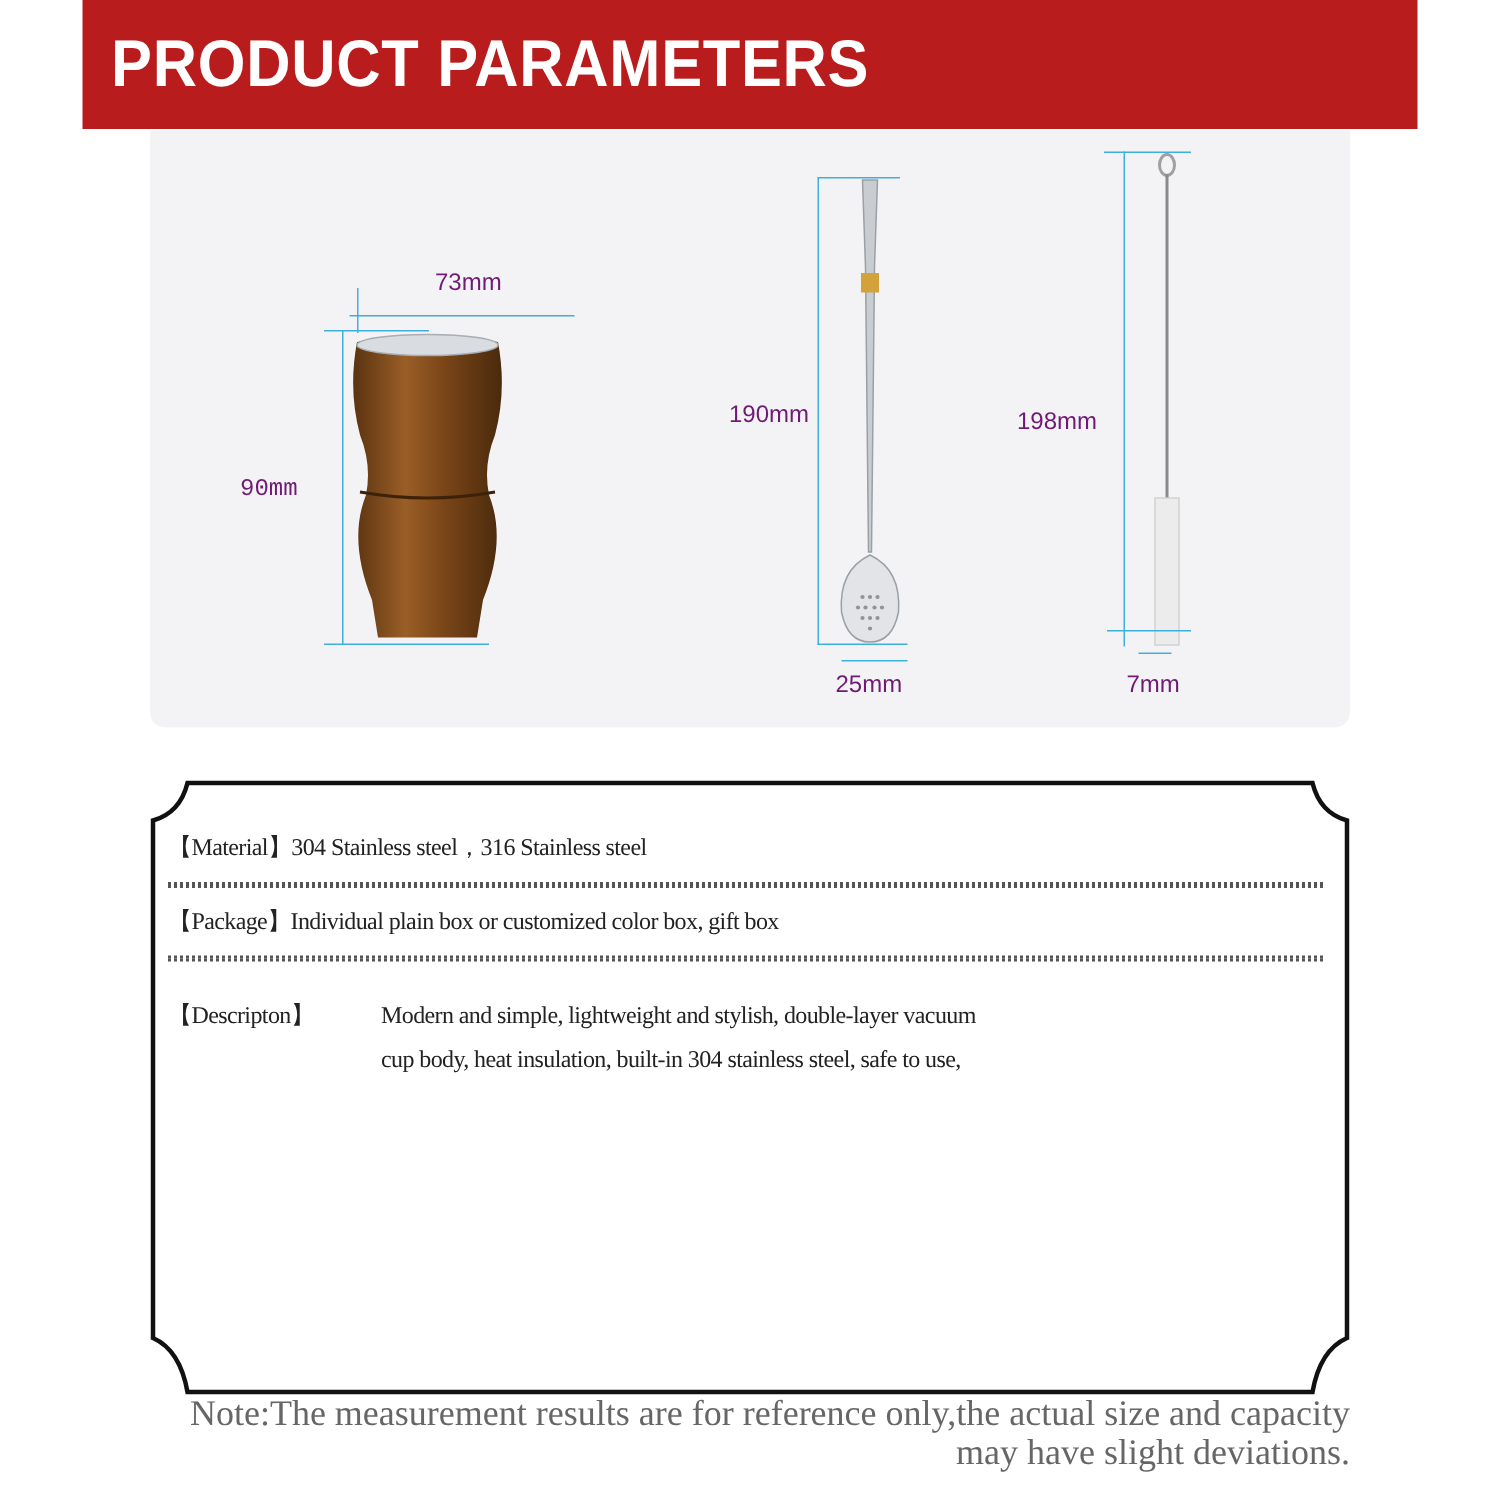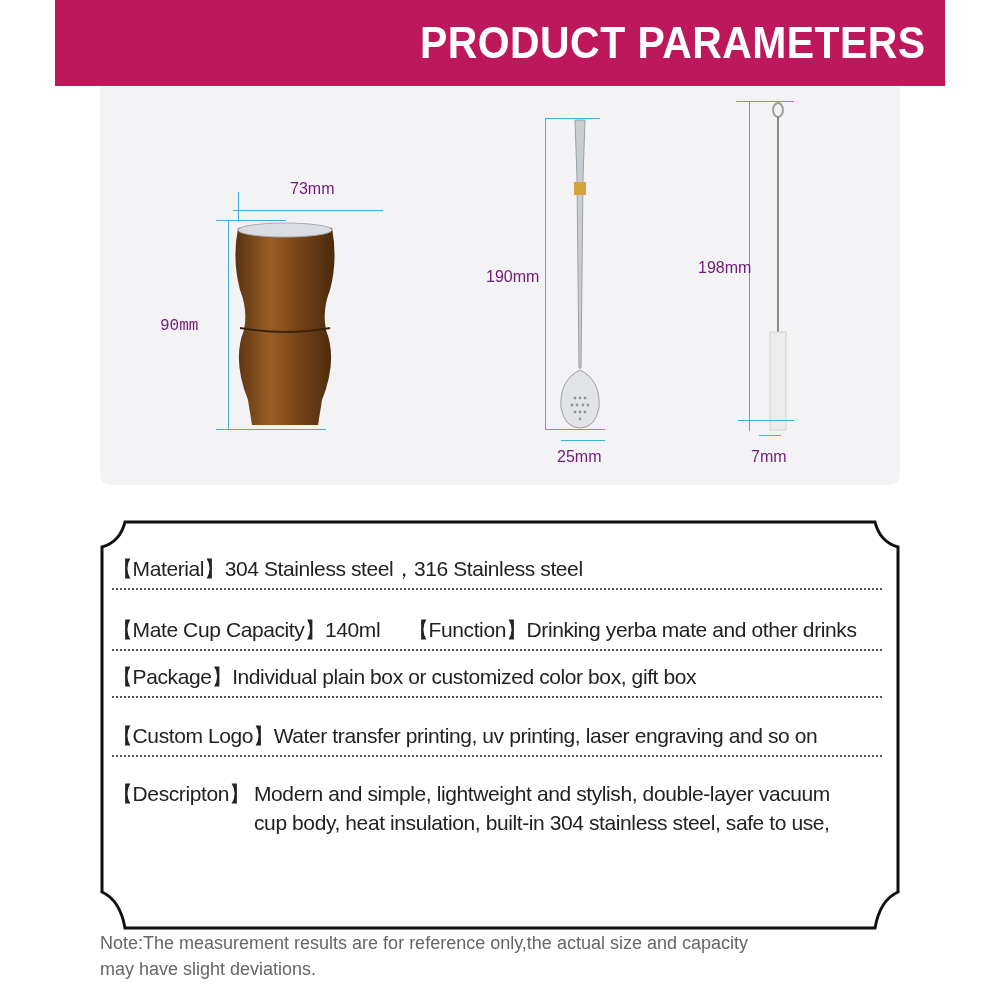--- a/index.html
+++ b/index.html
@@ -1,28 +1,28 @@
 <!DOCTYPE html>
 <html><head>
 <meta charset="utf-8">
 <style>
   html, body { margin:0; padding:0; background:#ffffff; }
   body { width:1000px; height:1001px; position:relative; overflow:hidden; font-family:"Liberation Sans", sans-serif; }
-  .header { position:absolute; left:55px; top:0; width:890px; height:86px; background:#be185d; display:flex; align-items:center; justify-content:flex-end; }
+  .header { position:absolute; left:55px; top:0; width:890px; height:86px; background:#b91c1c; display:flex; align-items:center; justify-content:flex-start; }
   .header h1 { margin:0; color:#ffffff; font-family:"Liberation Sans", sans-serif; font-weight:bold; font-size:44px; letter-spacing:0.5px; transform:scaleX(0.93); }
   .photo-panel { position:absolute; left:100px; top:87px; width:800px; height:398px; background:#f3f3f5; border-radius:0 0 10px 10px; }
   .dim { position:absolute; color:#701a75; font-size:16px; font-family:"Liberation Sans", sans-serif; }
   .dline { position:absolute; background:#3fb0de; }
   .frame { position:absolute; left:100px; top:520px; width:800px; height:410px; }
   .frame svg { position:absolute; left:0; top:0; }
   .rows { position:absolute; left:112px; top:555px; width:770px; }
-  .row { position:relative; font-size:21px; color:#222; font-family:Liberation Sans, sans-serif; letter-spacing:-0.4px; }
+  .row { position:relative; font-size:16px; color:#222; font-family:Liberation Serif, serif; letter-spacing:-0.4px; }
   .row .k { white-space:pre; }
   .sep { border-bottom:2px dotted #555; height:0; margin:0 0 0 0; }
-  .note { position:absolute; left:100px; top:930px; width:800px; text-align:left; color:#666; font-size:18px; line-height:26px; font-family:Liberation Sans, sans-serif; }
+  .note { position:absolute; left:100px; top:930px; width:800px; text-align:right; color:#666; font-size:24px; line-height:26px; font-family:Liberation Serif, serif; }
 </style>
 </head>
 <body>
 
 <div class="header">
   <h1>PRODUCT PARAMETERS</h1>
 </div>
 
 <div class="photo-panel"></div>
 
@@ -74,46 +74,39 @@
 
 <svg style="position:absolute;left:760px;top:100px;" width="40" height="332" viewBox="0 0 40 332">
   <ellipse cx="18" cy="10" rx="5" ry="7" fill="none" stroke="#a0a0a0" stroke-width="2"></ellipse>
   <line x1="18" y1="16" x2="18" y2="330" stroke="#8a8a8a" stroke-width="2"></line>
   <rect x="10" y="232" width="16" height="98" fill="#ececec" stroke="#d2d2d2"></rect>
 </svg>
 <div class="dline" style="left:749px;top:101px;width:1px;height:330px;"></div>
 <div class="dline" style="left:736px;top:101px;width:58px;height:1px;"></div>
 <div class="dline" style="left:738px;top:420px;width:56px;height:1px;"></div>
 <div class="dline" style="left:759px;top:435px;width:22px;height:1px;"></div>
-<div class="dim" style="left:678px;top:259px;margin-left:20px;">198mm</div>
+<div class="dim" style="left:678px;top:273px;">198mm</div>
 <div class="dim" style="left:751px;top:448px;">7mm</div>
 
 <div class="frame">
   <svg width="800" height="412" viewBox="0 0 800 412">
     <path d="M25 2 L775 2 Q780 22 798 27 L798 372 Q780 380 775 408 L25 408 Q20 380 2 372 L2 27 Q20 22 25 2 Z" fill="#ffffff" stroke="#111" stroke-width="3"></path>
   </svg>
 </div>
 
 <div class="rows">
   <div class="row" style="height:33px;">
     <span class="k">【Material】</span><span>304 Stainless steel，316 Stainless steel</span>
   </div>
   <div class="sep"></div>
-  <div class="row" style="height:33px;margin-top:26px;">
-    <span class="k">【Mate Cup Capacity】</span><span>140ml</span>
-    <span style="position:absolute;left:296px;"><span>【Function】</span><span>Drinking yerba mate and other drinks</span></span>
-  </div>
   <div class="sep"></div>
   <div class="row" style="height:33px;margin-top:12px;">
     <span class="k">【Package】</span><span>Individual plain box or customized color box, gift box</span>
   </div>
   <div class="sep"></div>
-  <div class="row" style="height:33px;margin-top:24px;">
-    <span class="k">【Custom Logo】</span><span>Water transfer printing, uv printing, laser engraving and so on</span>
-  </div>
   <div class="sep"></div>
   <div class="row" style="margin-top:22px;line-height:29px;">
     <span class="k" style="position:absolute;left:0;top:0;">【Descripton】</span>
     <div style="margin-left:142px;">
       <div>Modern and simple, lightweight and stylish, double-layer vacuum</div>
       <div>cup body, heat insulation, built-in 304 stainless steel, safe to use,</div>
     </div>
   </div>
 </div>
 

